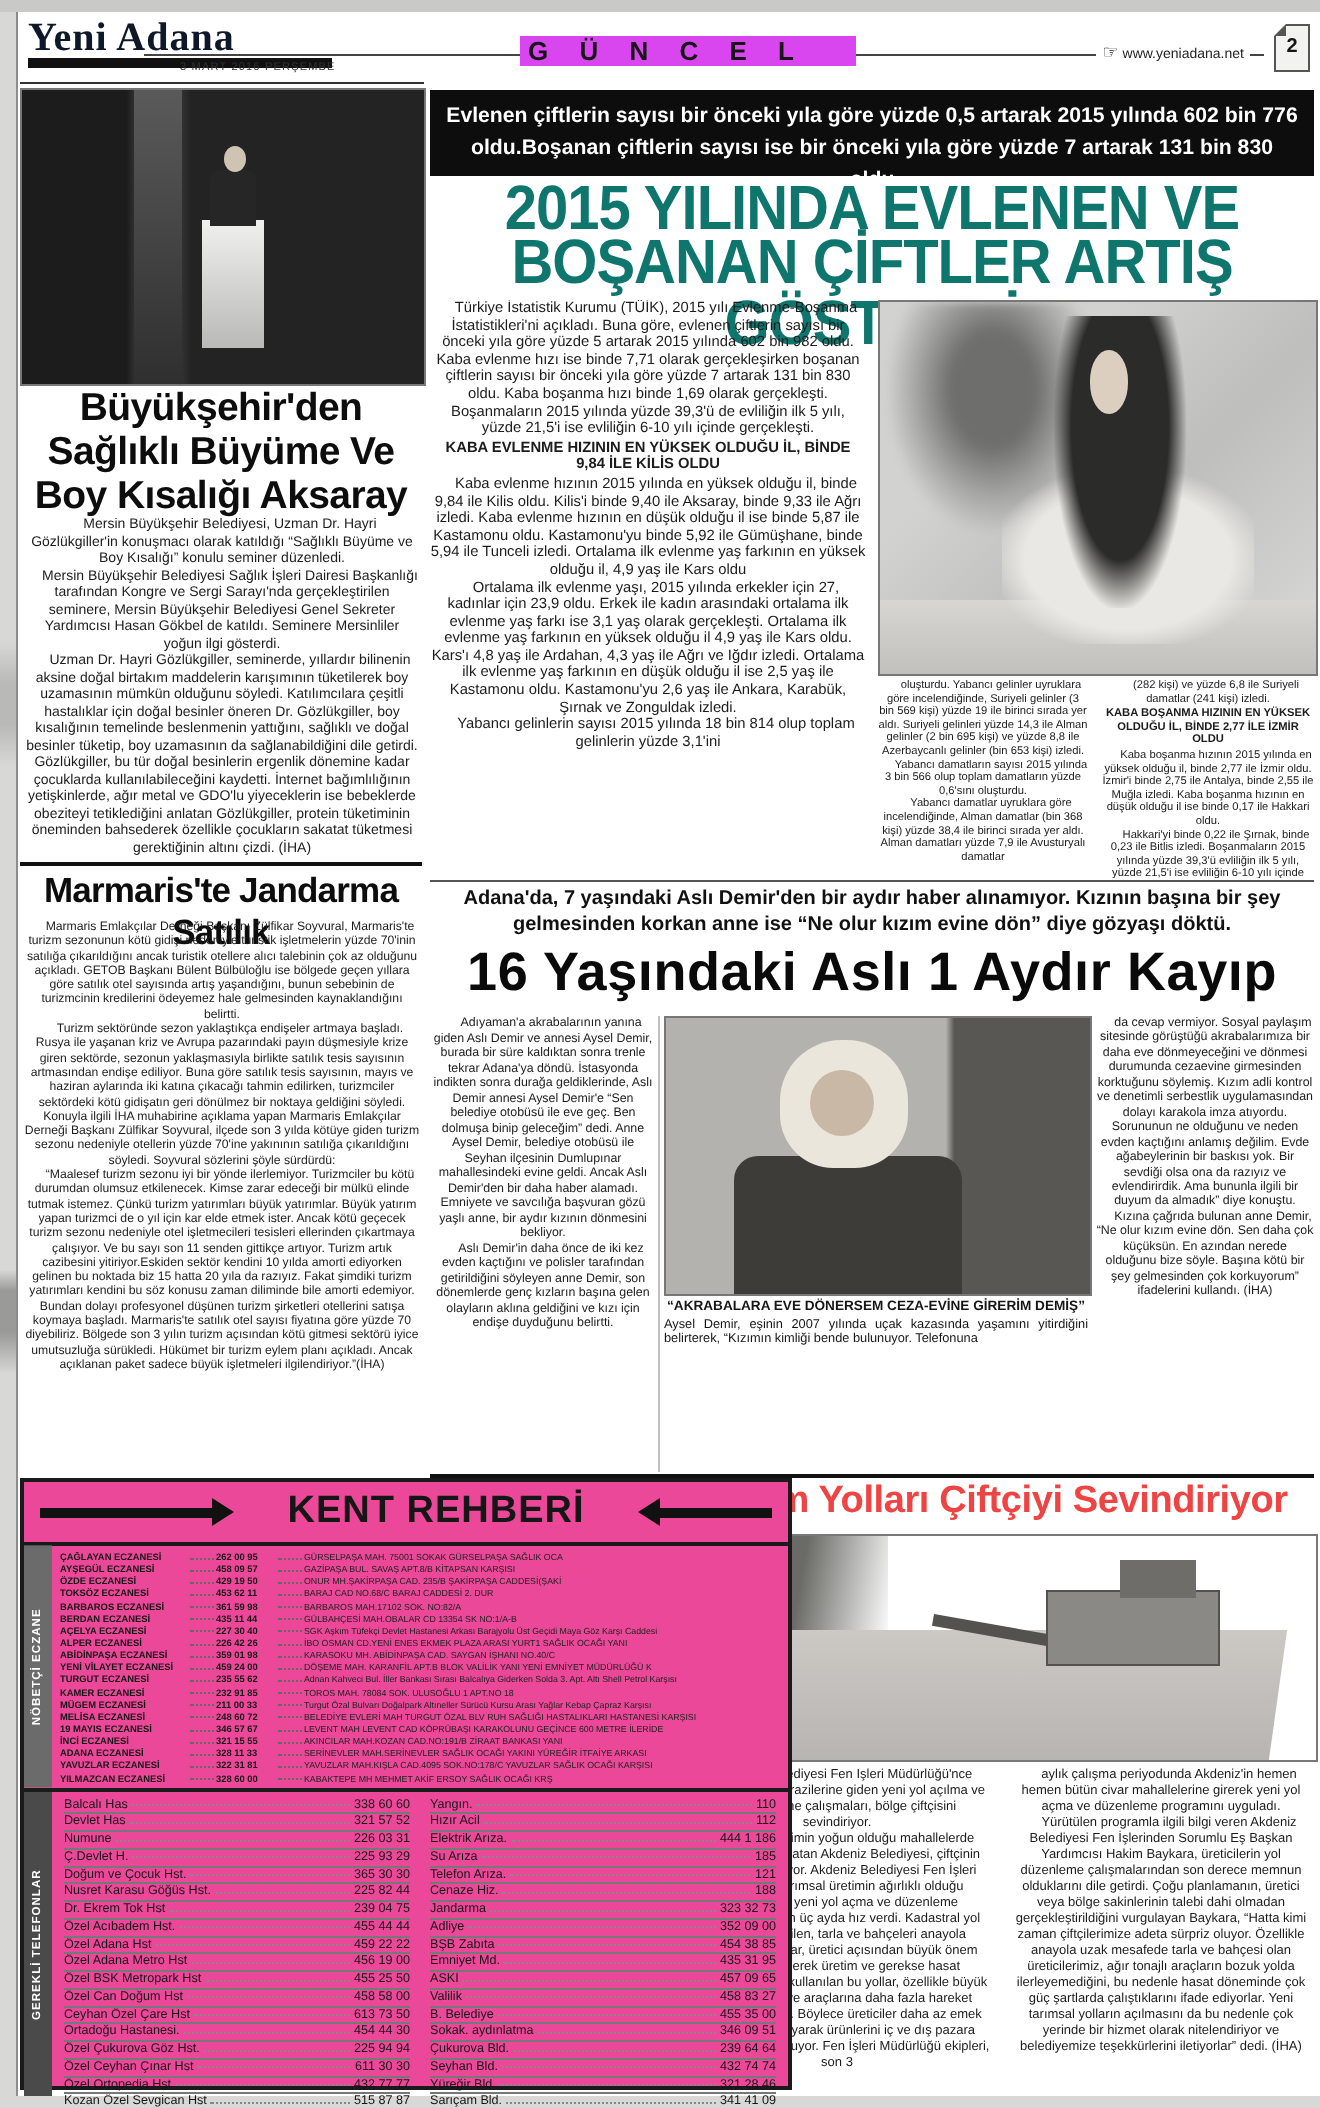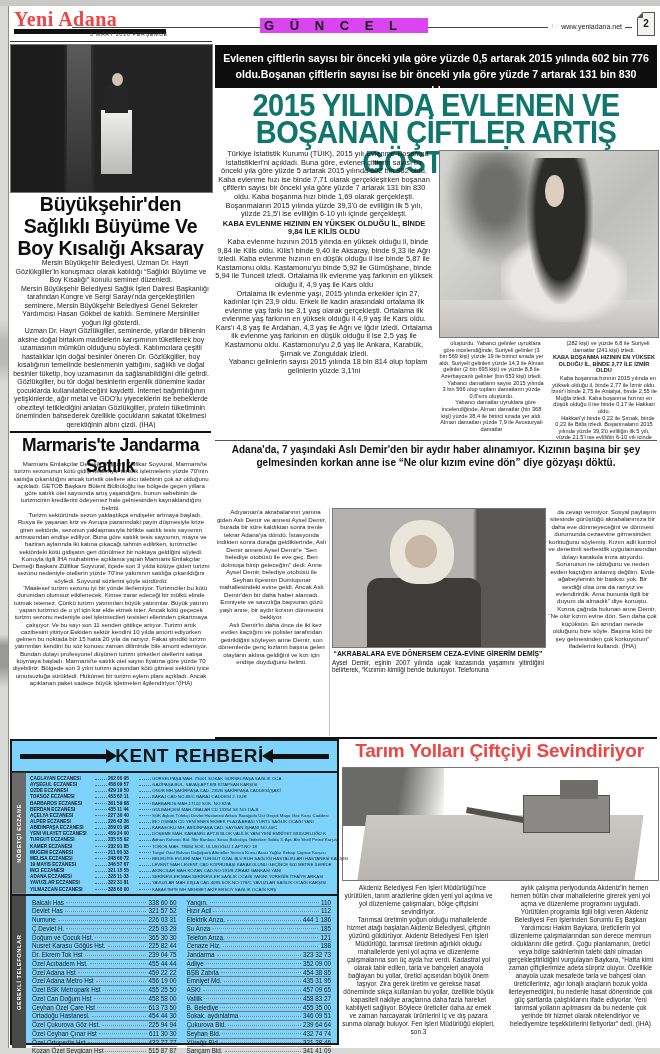--- a/index.html
+++ b/index.html
@@ -8,21 +8,21 @@
   .abs { position:absolute; }
   .scan-top { left:0; top:0; width:660px; height:6px; background:#c9c9c7; }
   .scan-left { left:0; top:6px; width:8px; height:1048px;
     background:linear-gradient(180deg,#d8d8d6 0 30%, #b9b9b7 32% 34%, #d8d8d6 36% 60%, #9a9a98 61% 63%, #d8d8d6 65% 100%);
     border-right:1px solid #8d8d8b; }
   .scan-bottom { left:8px; top:1048px; width:652px; height:6px; background:#d8d8d6; }
 
   
   .hdr { left:10px; top:8px; width:647px; height:36px; }
   .brand { position:absolute; left:4px; top:0; font-family:"Liberation Serif", serif;
-           font-weight:bold; font-size:20px; letter-spacing:.5px; color:#ef4444; }
+           font-weight:bold; font-size:20px; letter-spacing:.5px; color:#0f172a; }
   .brand-bar { position:absolute; left:4px; top:21px; width:152px; height:5px; background:#111; }
   .hdr-midline { position:absolute; left:62px; top:19px; width:560px; height:1px; background:#444; }
   .hdr-date { position:absolute; left:80px; top:23px; font-size:5.5px; letter-spacing:.6px; color:#333; }
   .hdr-section { position:absolute; left:250px; top:10px; width:160px; text-align:left;
       font-size:13px; font-weight:bold; letter-spacing:6px; background:#d946ef; padding:0 4px; }
   .hdr-site { position:absolute; right:32px; top:13px; font-size:7px; color:#222; background:#fff; padding:0 3px; }
   .hand { font-size:9px; }
   .pagebox { position:absolute; right:2px; top:4px; width:16px; height:22px; background:#f2f2f0;
       border:1px solid #555; font-size:10px; font-weight:bold; text-align:center; line-height:22px; }
   .pagebox::before { content:""; position:absolute; left:-1px; top:-1px; border-style:solid;
@@ -105,22 +105,22 @@
   .rule-c { left:215px; top:737px; width:442px; height:2px; background:#111; }
 
   
   .tarim { left:342px; top:740px; width:315px; height:308px; }
   .tarim-headline { position:absolute; left:0; top:0; width:315px; text-align:center;
      font-size:19px; font-weight:800; letter-spacing:-.2px; color:#ef4444; }
   .tarim-cols { position:absolute; left:0; top:144px; width:315px; height:162px; display:flex; gap:9px; }
   .tarim-col { flex:1; font-size:6.5px; line-height:8px; }
 
   
-  .kent { left:10px; top:739px; width:329px; height:306px; border:2.5px solid #1a1a1a;
-     box-sizing:border-box; background:#7dd3fc; }
+  .kent { left:10px; top:739px; width:386px; height:306px; border:2.5px solid #1a1a1a;
+     box-sizing:border-box; background:#ec4899; }
   .kent-head { display:flex; align-items:center; height:30px; padding:0 8px; gap:8px; }
   .k-arrow-r { width:86px; height:5px; background:#111; position:relative; }
   .k-arrow-r::after { content:""; position:absolute; right:-11px; top:-5px;
      border-left:11px solid #111; border-top:7.5px solid transparent; border-bottom:7.5px solid transparent; }
   .k-arrow-l { width:56px; height:5px; background:#111; position:relative; }
   .k-arrow-l::before { content:""; position:absolute; left:-11px; top:-5px;
      border-right:11px solid #111; border-top:7.5px solid transparent; border-bottom:7.5px solid transparent; }
   .kent-title { flex:1; text-align:center; font-size:19px; font-weight:800; letter-spacing:.5px; }
   .k-sec { display:flex; border-top:2px solid #1a1a1a; }
   .k-strip { width:14px; color:#fff; font-weight:bold; font-size:5.8px; letter-spacing:.5px;
@@ -211,20 +211,21 @@
     <div class="abs jt m-col3">
       <p>(282 kişi) ve yüzde 6,8 ile Suriyeli damatlar (241 kişi) izledi.</p>
       <p class="subhead">KABA BOŞANMA HIZININ EN YÜKSEK OLDUĞU İL, BİNDE 2,77 İLE İZMİR OLDU</p>
       <p>Kaba boşanma hızının 2015 yılında en yüksek olduğu il, binde 2,77 ile İzmir oldu. İzmir'i binde 2,75 ile Antalya, binde 2,55 ile Muğla izledi. Kaba boşanma hızının en düşük olduğu il ise binde 0,17 ile Hakkari oldu.</p>
       <p>Hakkari'yi binde 0,22 ile Şırnak, binde 0,23 ile Bitlis izledi. Boşanmaların 2015 yılında yüzde 39,3'ü evliliğin ilk 5 yılı, yüzde 21,5'i ise evliliğin 6-10 yılı içinde gerçekleşti. (İHA)</p>
     </div>
   </div>
   <div class="abs rule-b"></div>
 
   <div class="abs missing-lead">Adana'da, 7 yaşındaki Aslı Demir'den bir aydır haber alınamıyor. Kızının başına bir şey gelmesinden korkan anne ise “Ne olur kızım evine dön” diye gözyaşı döktü.</div>
+  <div class="abs missing-headline">16 Yaşındaki Aslı 1 Aydır Kayıp</div>
   <div class="abs g-body">
     <div class="abs jt g-col1">
         <p>Adıyaman'a akrabalarının yanına giden Aslı Demir ve annesi Aysel Demir, burada bir süre kaldıktan sonra trenle tekrar Adana'ya döndü. İstasyonda indikten sonra durağa geldiklerinde, Aslı Demir annesi Aysel Demir'e “Sen belediye otobüsü ile eve geç. Ben dolmuşa binip geleceğim” dedi. Anne Aysel Demir, belediye otobüsü ile Seyhan ilçesinin Dumlupınar mahallesindeki evine geldi. Ancak Aslı Demir'den bir daha haber alamadı. Emniyete ve savcılığa başvuran gözü yaşlı anne, bir aydır kızının dönmesini bekliyor.</p>
         <p>Aslı Demir'in daha önce de iki kez evden kaçtığını ve polisler tarafından getirildiğini söyleyen anne Demir, son dönemlerde genç kızların başına gelen olayların aklına geldiğini ve kızı için endişe duyduğunu belirtti.</p>
       </div>
     <div class="abs photo mother-photo">
       <div class="pd mp-body"></div>
       <div class="pd mp-scarf"></div>
       <div class="pd mp-face"></div>
     </div>

